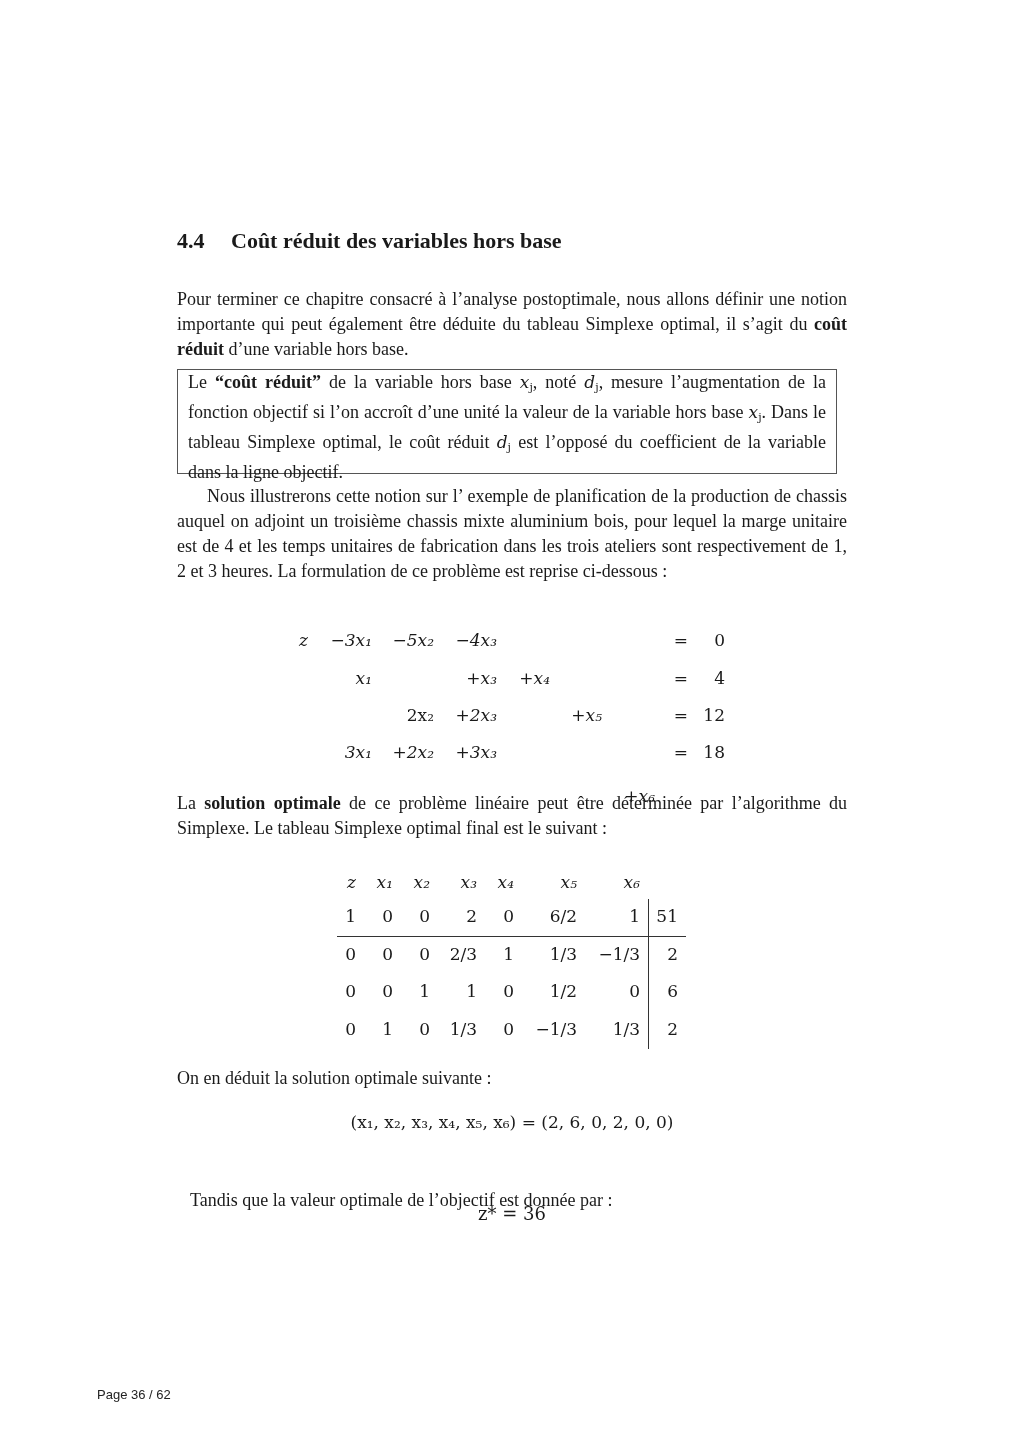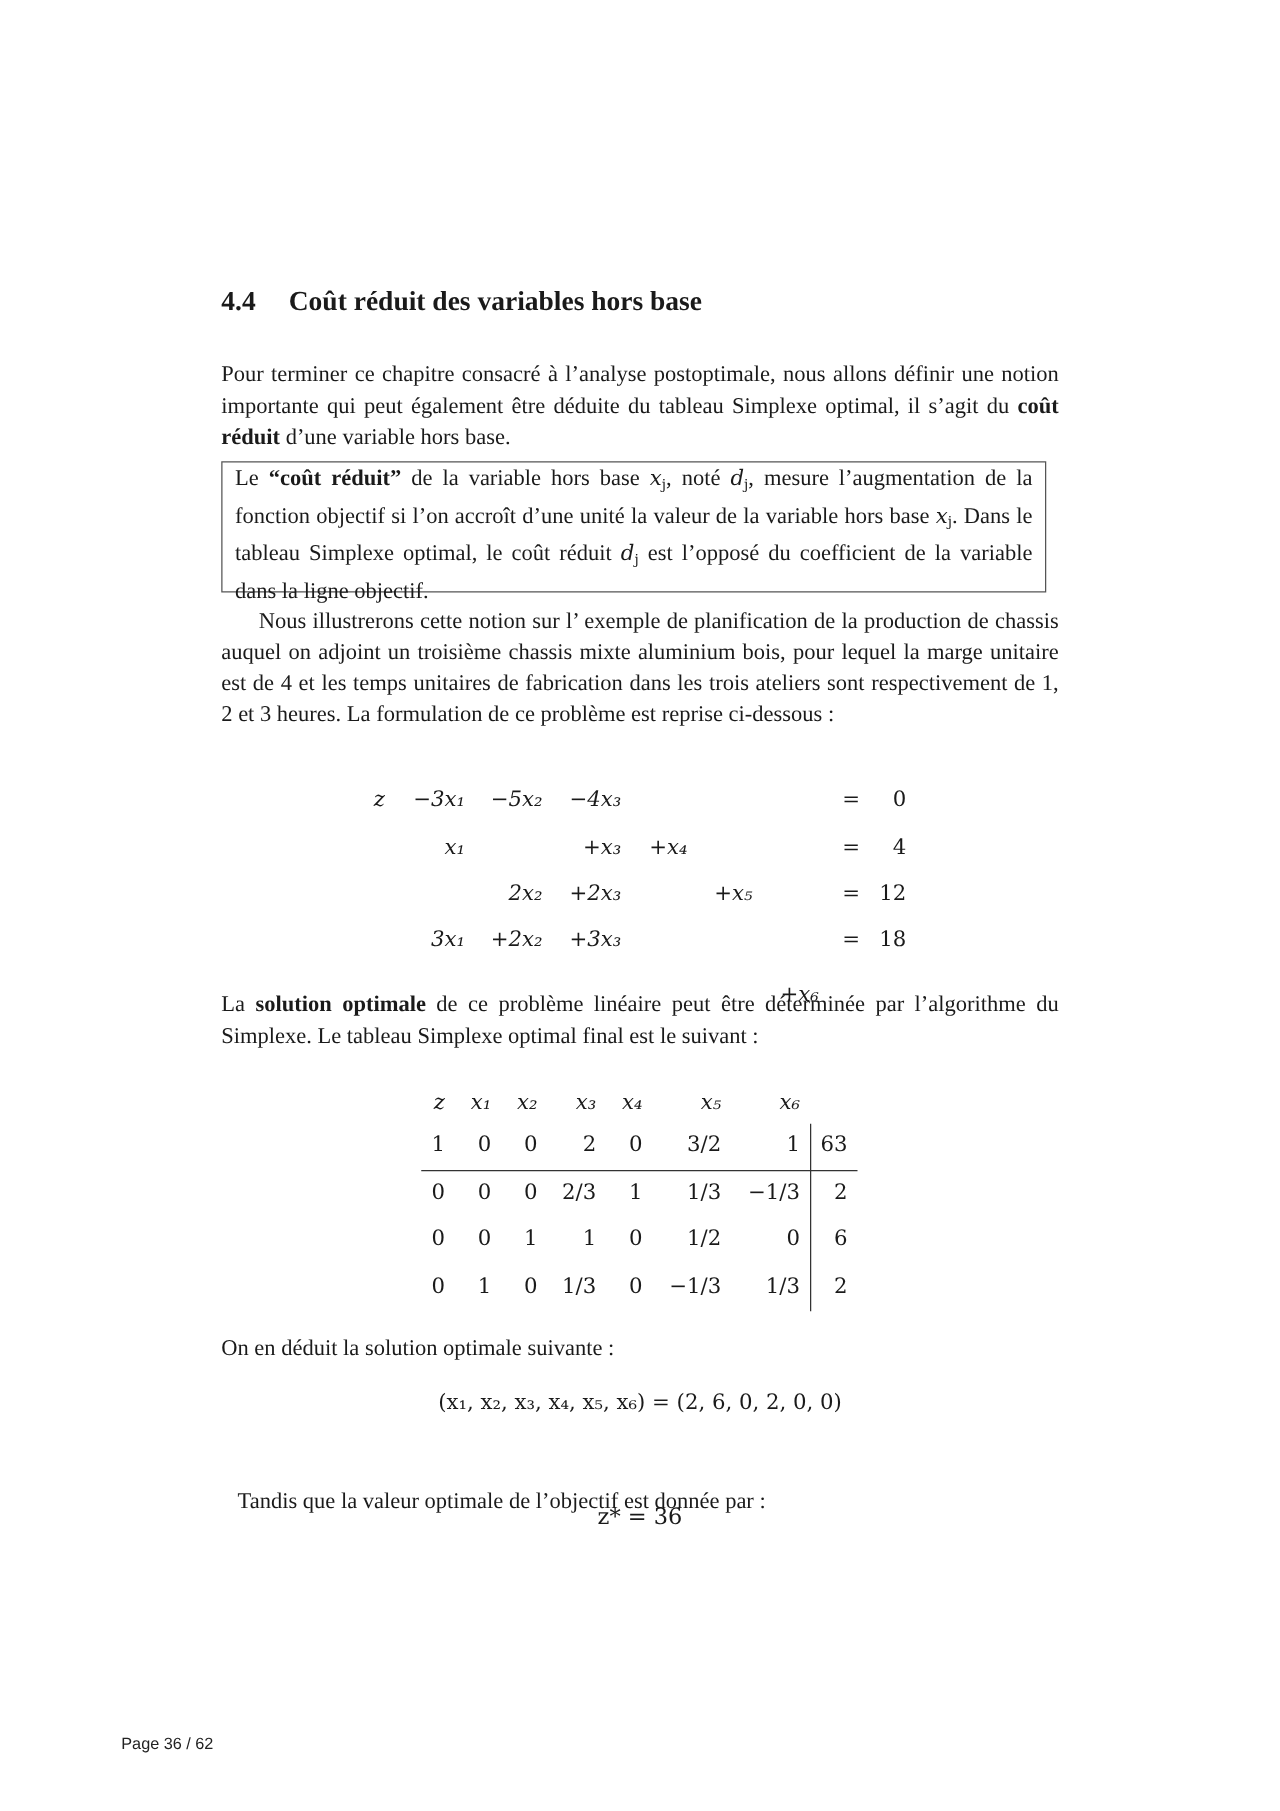--- a/index.html
+++ b/index.html
@@ -50,21 +50,21 @@
     <div class="eqcell" style="top: 38px; right: 652px; font-style: italic;">x₁</div>
     <div class="eqcell" style="top: 38px; right: 590px; font-style: italic;"></div>
     <div class="eqcell" style="top: 38px; right: 527px; font-style: italic;">+x₃</div>
     <div class="eqcell" style="top: 38px; right: 474px; font-style: italic;">+x₄</div>
     <div class="eqcell" style="top: 38px; right: 422px; font-style: italic;"></div>
     <div class="eqcell" style="top: 38px; right: 369px; font-style: italic;"></div>
     <div class="eqcell" style="top: 38px; right: 336px; font-style: normal;">=</div>
     <div class="eqcell" style="top: 38px; right: 299px; font-style: normal;">4</div>
     <div class="eqcell" style="top: 75px; right: 716px; font-style: italic;"></div>
     <div class="eqcell" style="top: 75px; right: 652px; font-style: italic;"></div>
-    <div class="eqcell" style="top: 75px; right: 590px; font-style: italic; margin-left: 24px;">2x₂</div>
+    <div class="eqcell" style="top: 75px; right: 590px;  margin-left: 24px;">2x₂</div>
     <div class="eqcell" style="top: 75px; right: 527px; font-style: italic;">+2x₃</div>
     <div class="eqcell" style="top: 75px; right: 474px; font-style: italic;"></div>
     <div class="eqcell" style="top: 75px; right: 422px; font-style: italic;">+x₅</div>
     <div class="eqcell" style="top: 75px; right: 369px; font-style: italic;"></div>
     <div class="eqcell" style="top: 75px; right: 336px; font-style: normal;">=</div>
     <div class="eqcell" style="top: 75px; right: 299px; font-style: normal;">12</div>
     <div class="eqcell" style="top: 112px; right: 716px; font-style: italic;"></div>
     <div class="eqcell" style="top: 112px; right: 652px; font-style: italic; text-align: right;">3x₁</div>
     <div class="eqcell" style="top: 112px; right: 590px; font-style: italic;">+2x₂</div>
     <div class="eqcell" style="top: 112px; right: 527px; font-style: italic;">+3x₃</div>
@@ -85,23 +85,23 @@
     <div class="tcell" style="top: 4px; right: 594px; font-style: italic;">x₂</div>
     <div class="tcell" style="top: 4px; right: 547px; font-style: italic;">x₃</div>
     <div class="tcell" style="top: 4px; right: 510px; font-style: italic;">x₄</div>
     <div class="tcell" style="top: 4px; right: 447px; font-style: italic;">x₅</div>
     <div class="tcell" style="top: 4px; right: 384px; font-style: italic;">x₆</div>
     <div class="tcell" style="top: 38px; right: 668px;">1</div>
     <div class="tcell" style="top: 38px; right: 631px;">0</div>
     <div class="tcell" style="top: 38px; right: 594px;">0</div>
     <div class="tcell" style="top: 38px; right: 547px;">2</div>
     <div class="tcell" style="top: 38px; right: 510px;">0</div>
-    <div class="tcell" style="top: 38px; right: 447px;">3/2</div>
+    <div class="tcell" style="top: 38px; right: 447px;">6/2</div>
     <div class="tcell" style="top: 38px; right: 384px;">1</div>
-    <div class="tcell" style="top: 38px; right: 346px;">63</div>
+    <div class="tcell" style="top: 38px; right: 346px;">51</div>
     <div class="tcell" style="top: 76px; right: 668px;">0</div>
     <div class="tcell" style="top: 76px; right: 631px;">0</div>
     <div class="tcell" style="top: 76px; right: 594px;">0</div>
     <div class="tcell" style="top: 76px; right: 547px;">2/3</div>
     <div class="tcell" style="top: 76px; right: 510px;">1</div>
     <div class="tcell" style="top: 76px; right: 447px;">1/3</div>
     <div class="tcell" style="top: 76px; right: 384px;">−1/3</div>
     <div class="tcell" style="top: 76px; right: 346px;">2</div>
     <div class="tcell" style="top: 113px; right: 668px;">0</div>
     <div class="tcell" style="top: 113px; right: 631px;">0</div>

